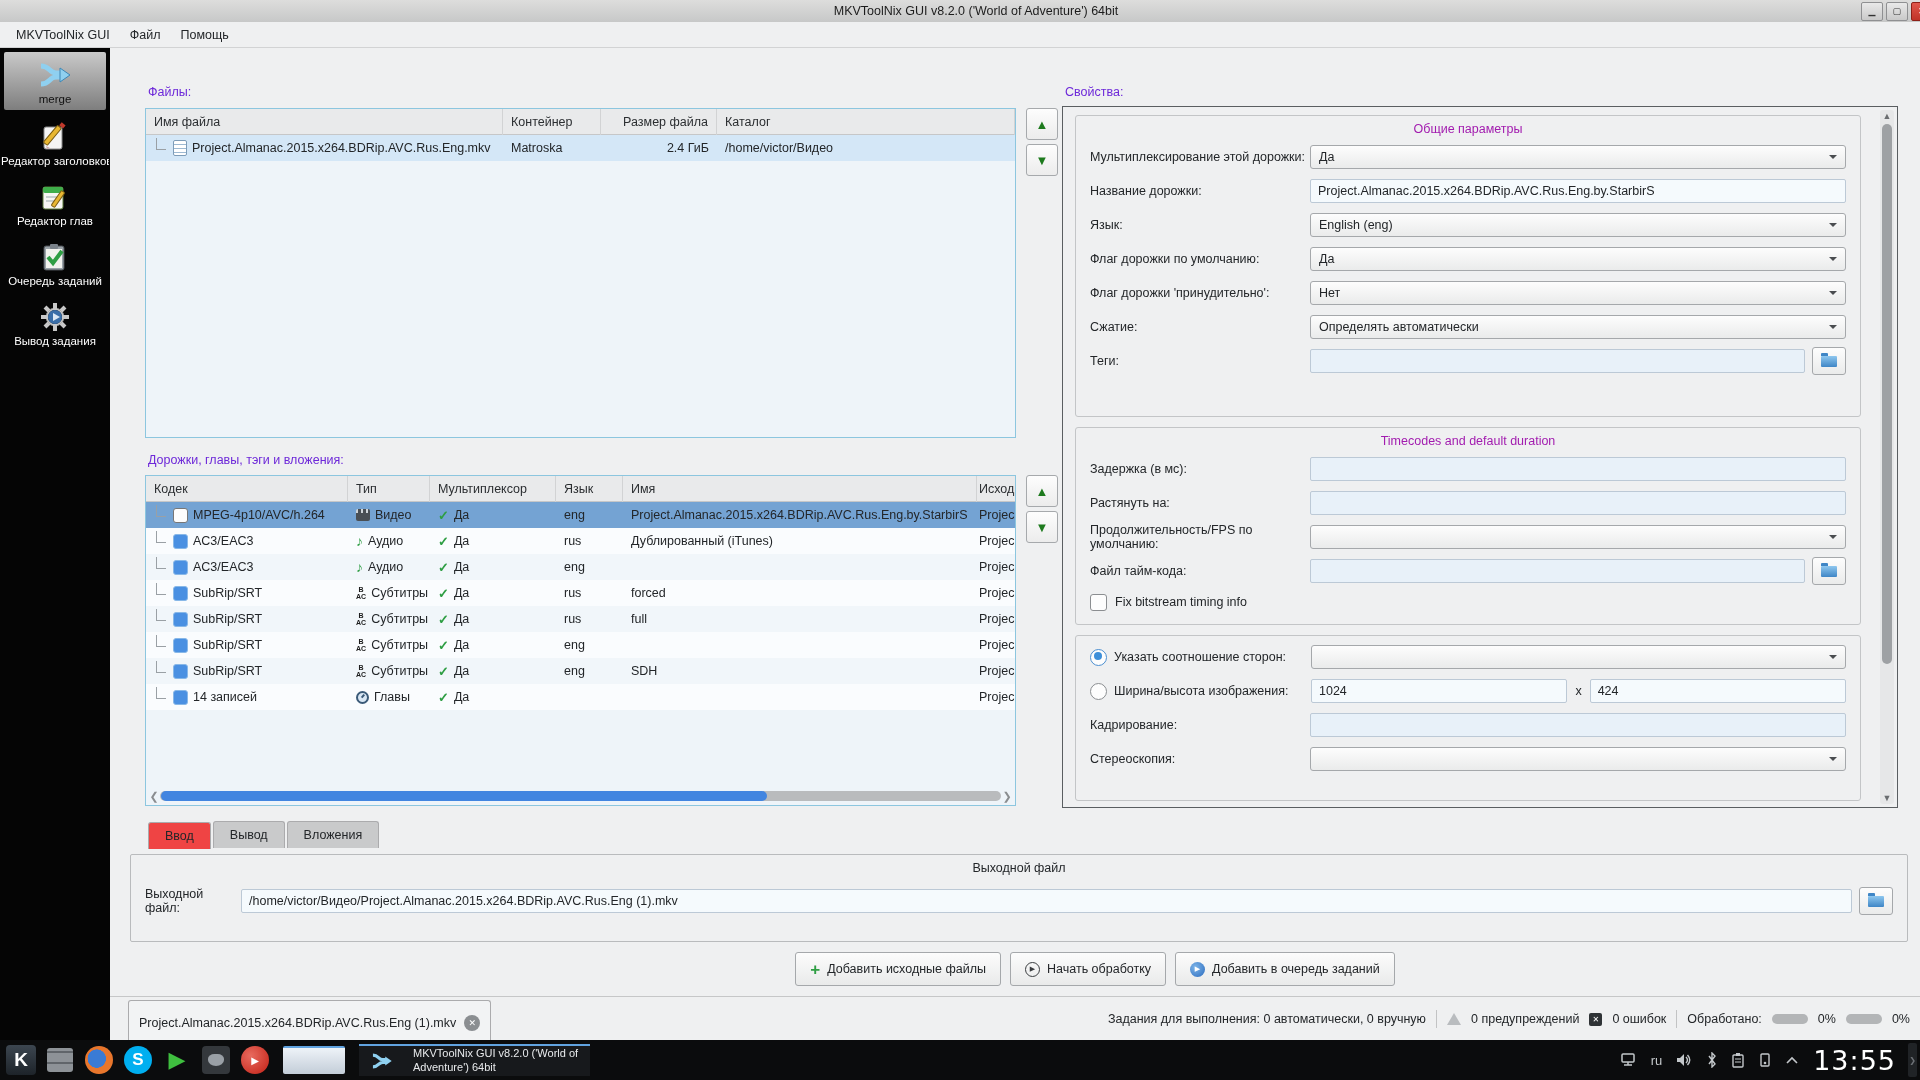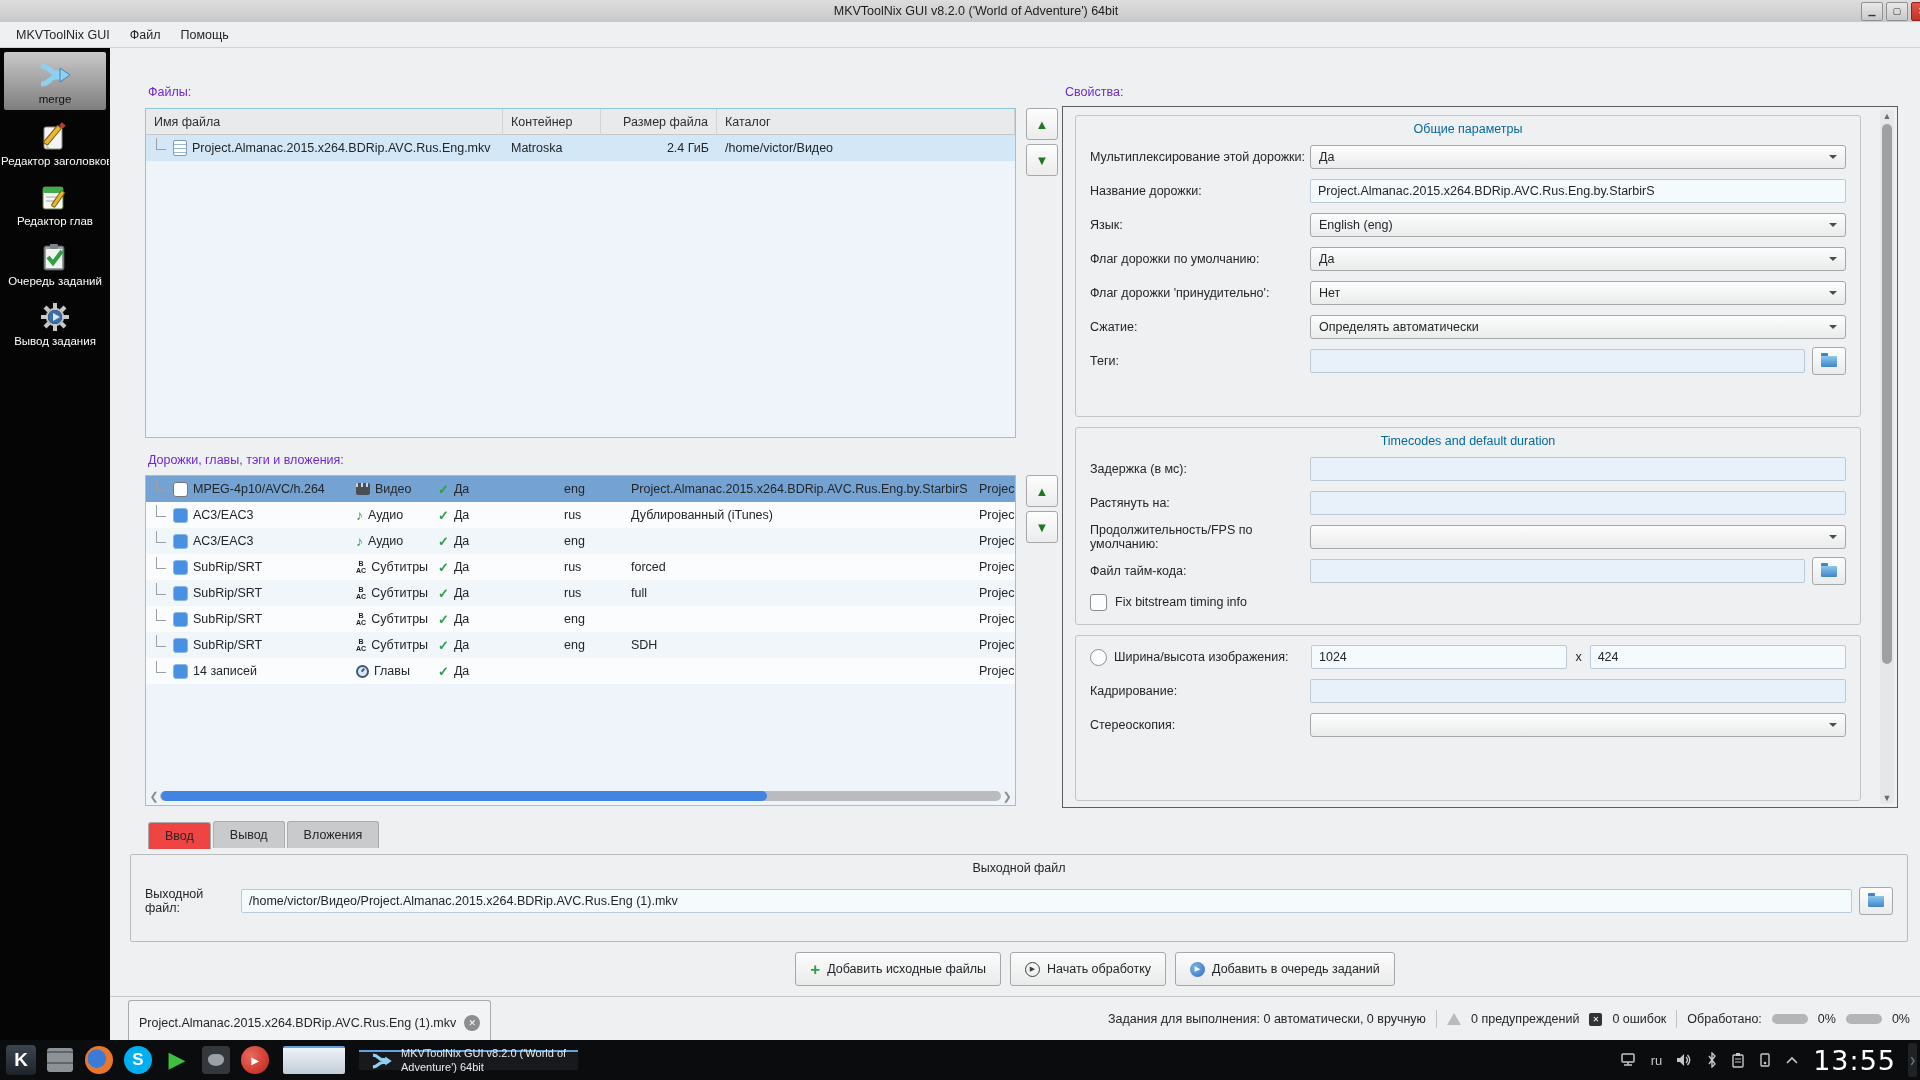--- a/index.html
+++ b/index.html
@@ -61,21 +61,21 @@
     color:#1d7a1d;font-size:13px;}
   
   .hscroll{position:absolute;left:2px;right:2px;bottom:2px;height:14px;display:flex;align-items:center;}
   .hs-arrow{color:#8a8d90;font-size:11px;width:12px;text-align:center;flex:none;}
   .hs-track{flex:1;height:10px;background:#b9bbbd;border-radius:5px;position:relative;}
   .hs-thumb{position:absolute;left:1px;top:0;height:10px;width:72%;background:#4285e0;border-radius:5px;}
   
   .props{position:absolute;left:952px;top:58px;width:836px;height:702px;border:1px solid #5a5e61;
     background:#eff0f1;box-sizing:border-box;}
   .group{position:absolute;left:12px;width:786px;border:1px solid #c3c5c7;border-radius:3px;background:#eff0f1;box-sizing:border-box;}
-  .gtitle{text-align:center;padding-top:6px;color:#0369a1;}
+  .gtitle{text-align:center;padding-top:6px;color:#a21caf;}
   .prow{display:flex;align-items:center;margin:8px 14px 0 14px;height:26px;}
   .plabel{flex:0 0 220px;color:#232629;}
   .combo{flex:1;height:24px;border:1px solid #a5a8ab;border-radius:3px;
     background:linear-gradient(#fdfdfd,#eaebeb);display:flex;align-items:center;
     padding:0 22px 0 8px;position:relative;color:#232629;box-sizing:border-box;white-space:nowrap;overflow:hidden;}
   .combo::after{content:"";position:absolute;right:8px;top:9px;border:4px solid transparent;border-top-color:#4a4d50;}
   .tinput{flex:1;height:24px;border:1px solid #bcc9d6;border-radius:2px;background:#e8f1f9;
     padding:0 7px;font:inherit;font-size:12.5px;color:#232629;box-sizing:border-box;min-width:0;}
   .tinput.filled{background:#f5fafd;}
   .folderbtn{width:32px;height:26px;margin-left:7px;border:1px solid #a5a8ab;border-radius:3px;flex:none;
@@ -135,21 +135,21 @@
   .ffox{width:28px;height:28px;border-radius:50%;background:radial-gradient(circle at 42% 45%,#3a7bd5 40%,#e8762c 42%);}
   .skype{width:28px;height:28px;border-radius:50%;background:#00aff0;color:#fff;font-weight:bold;font-size:17px;
     display:flex;align-items:center;justify-content:center;}
   .gplay{color:#3fbf3f;font-size:22px;line-height:1;}
   .darkapp{width:28px;height:28px;border-radius:4px;background:#34383c;display:flex;align-items:center;justify-content:center;}
   .darkapp i{width:16px;height:12px;background:#9aa0a6;border-radius:40% 40% 50% 50%;}
   .rplay{width:28px;height:28px;border-radius:50%;background:radial-gradient(circle at 35% 35%,#e86a5e,#c22015);
     color:#fff;font-size:10px;display:flex;align-items:center;justify-content:center;}
   .whiterect{width:62px;height:26px;border-radius:2px;margin-left:10px;background:linear-gradient(#eef3f8,#c3cdd8);
     border-top:2px solid #61a3e0;}
-  .taskapp{display:flex;align-items:center;gap:8px;margin-left:14px;height:20px;padding:0 12px;
+  .taskapp{display:flex;align-items:center;gap:20px;margin-left:14px;height:32px;padding:0 12px;
     background:#17191c;border-top:2px solid #61a3e0;box-sizing:border-box;}
   .taskapp .lines{display:flex;flex-direction:column;font-size:11px;line-height:1.25;color:#e8eaec;}
   .tray{margin-left:auto;display:flex;align-items:center;gap:13px;}
   .trayico{display:flex;align-items:center;justify-content:center;color:#c3c7ca;font-size:13px;}
   .clock{font-family:"DejaVu Sans",sans-serif;font-size:27px;color:#fff;margin:0 12px 0 14px;letter-spacing:1px;}
   .edgegrip{width:9px;height:34px;background:#202326;border-radius:2px;margin-right:3px;display:flex;align-items:center;justify-content:center;color:#6d7176;font-size:8px;}
 </style>
 </head>
 <body>
 
@@ -254,20 +254,28 @@
       <div class="cell fc-cont">Matroska</div>
       <div class="cell fc-size">2.4 ГиБ</div>
       <div class="cell fc-dir">/home/victor/Видео</div>
     </div>
   </div>
   <div class="arrbtn" style="left:916px;top:60px;">▲</div>
   <div class="arrbtn" style="left:916px;top:96px;">▼</div>
 
   <span class="area-label" style="left:38px;top:405px;">Дорожки, главы, тэги и вложения:</span>
   <div class="ptable" style="left:35px;top:427px;width:871px;height:331px;">
+    <div class="thead">
+      <div class="th tc-codec">Кодек</div>
+      <div class="th tc-type">Тип</div>
+      <div class="th tc-mux">Мультиплексор</div>
+      <div class="th tc-lang">Язык</div>
+      <div class="th tc-name">Имя</div>
+      <div class="th tc-src" style="border-right:none;">Исход</div>
+    </div>
 
     <div class="trow sel-strong">
       <div class="cell tc-codec">
           <span class="tree"></span>
           <span class="cb white"></span>
           <span>MPEG-4p10/AVC/h.264</span>
         </div>
       <div class="cell tc-type">
           <span class="icon-video"></span>
           <span>Видео</span>
@@ -501,20 +509,27 @@
             <span class="foldico"></span>
           </div>
       </div>
       <div class="prow" style="height:20px;">
         <span class="chk"></span>
         <span>Fix bitstream timing info</span>
       </div>
     </div>
 
     <div class="group" style="top:528px;height:166px;">
+      <div class="prow">
+        <span class="radio on"></span>
+        <span class="plabel" style="flex:0 0 197px;">Указать соотношение сторон:</span>
+        <div class="combo">
+            <span></span>
+          </div>
+      </div>
       <div class="prow">
         <span class="radio"></span>
         <span class="plabel" style="flex:0 0 197px;">Ширина/высота изображения:</span>
         <input class="tinput filled" value="1024" style="">
         <span class="xsep">x</span>
         <input class="tinput filled" value="424" style="">
       </div>
       <div class="prow">
         <span class="plabel">Кадрирование:</span>
         <input class="tinput" value="" style="">

